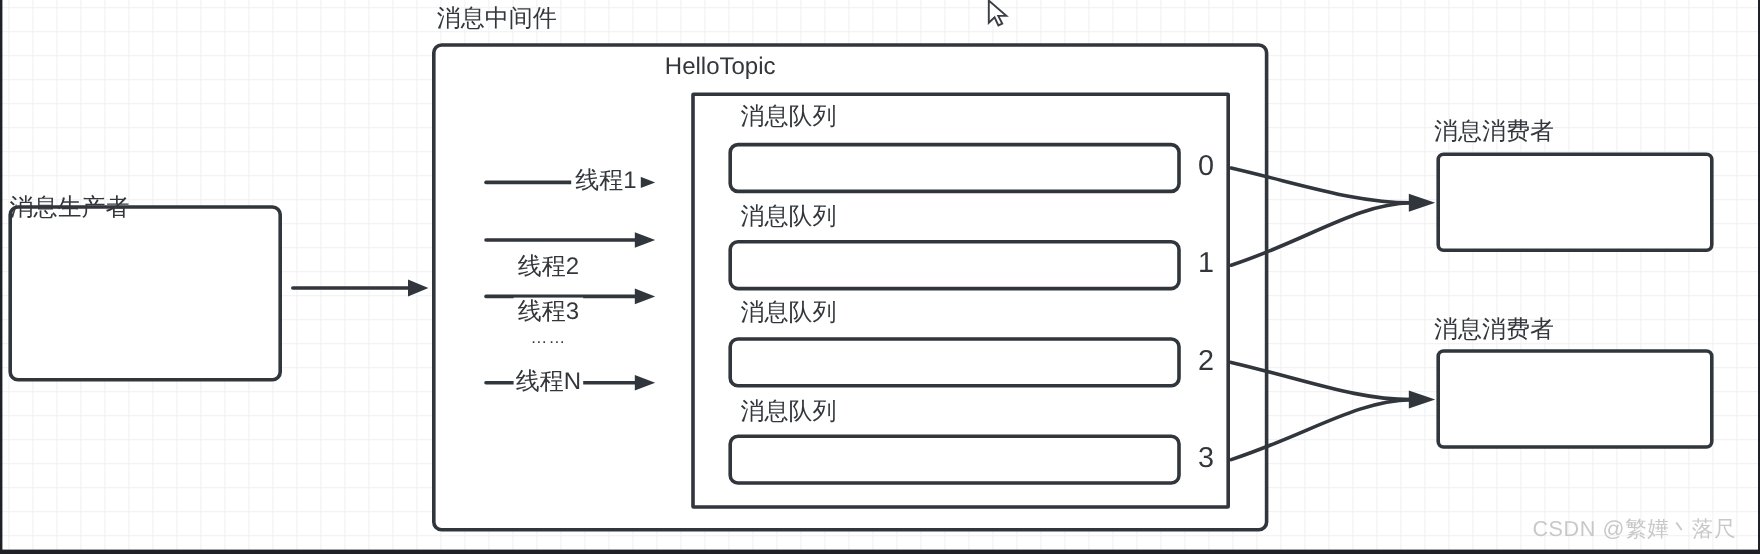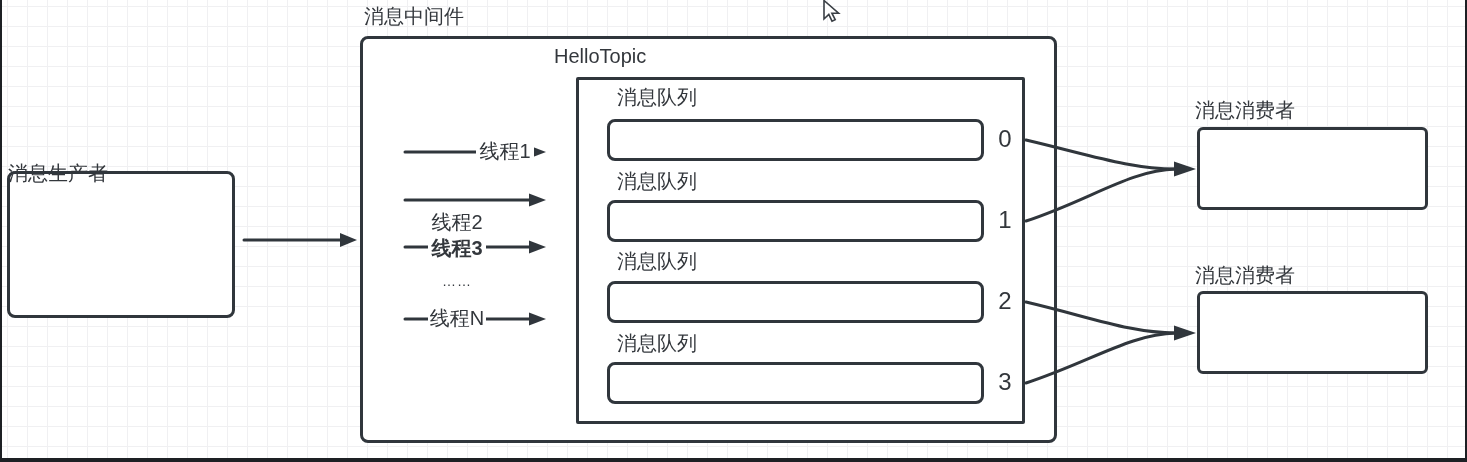--- a/index.html
+++ b/index.html
@@ -21,21 +21,21 @@
   .middleware-box{left:360px;top:36px;width:697px;height:407px;border-radius:8px;}
   .topic-title{left:554px;top:44px;}
   .queue-container{left:576px;top:77px;width:449px;height:347px;border-radius:2px;}
   .queue-label{left:617px;font-family:Liberation Mono, monospace;}
   .q-label-0{top:87px;} .q-label-1{top:171px;} .q-label-2{top:251px;} .q-label-3{top:333px;}
   .queue-box{left:607px;width:377px;height:42px;border-radius:8px;}
   .q-box-0{top:119px;} .q-box-1{top:200px;} .q-box-2{top:281px;} .q-box-3{top:362px;}
   .queue-num{left:991px;width:28px;text-align:center;font-size:24px;line-height:26px;}
   .q-num-0{top:126px;} .q-num-1{top:207px;} .q-num-2{top:288px;} .q-num-3{top:369px;}
   .thread-label{left:428px;width:58px;text-align:center;background:#ffffff;z-index:4;}
-  .t-0{top:139px;margin-left:48px;} .t-1{top:187px;margin-top:23px;} .t-2{top:236px;font-weight:bold;} .t-n{top:306px;}
+  .t-0{top:139px;margin-left:48px;} .t-1{top:187px;margin-top:23px;} .t-2{top:248px;} .t-n{top:306px;}
   .thread-ellipsis{left:428px;width:58px;top:269px;text-align:center;font-size:14px;letter-spacing:1px;z-index:4;}
   .consumer-label-1{left:1195px;top:98px;}
   .consumer-label-2{left:1195px;top:263px;}
   .consumer-box-1{left:1197px;top:127px;width:231px;height:83px;border-radius:6px;}
   .consumer-box-2{left:1197px;top:291px;width:231px;height:83px;border-radius:6px;}
   .watermark{left:1277px;top:429px;font-size:18px;letter-spacing:.5px;color:var(--watermark);z-index:2;}
   .overlay{position:absolute;left:0;top:0;width:1467px;height:462px;z-index:3;pointer-events:none;}
   .arrow-line{stroke:var(--stroke);stroke-width:3;fill:none;stroke-linecap:round;}
   .arrow-head{fill:var(--stroke);stroke:none;}
   .cursor-shape{fill:#ffffff;stroke:#3a3f45;stroke-width:1.6;}
@@ -75,20 +75,21 @@
   <div class="label queue-label q-label-3">消息队列</div>
 
   <div class="label queue-num q-num-0">0</div>
   <div class="label queue-num q-num-1">1</div>
   <div class="label queue-num q-num-2">2</div>
   <div class="label queue-num q-num-3">3</div>
 
   <div class="label consumer-label-1">消息消费者</div>
   <div class="label consumer-label-2">消息消费者</div>
 
+  <div class="label watermark">CSDN @繁嬅丶落尺</div>
 
   <svg class="overlay" viewBox="0 0 1467 462" xmlns="http://www.w3.org/2000/svg">
 
     <g>
       <line class="arrow-line" x1="244" y1="240" x2="340" y2="240"></line>
       <polygon class="arrow-head" points="340,233 357,240 340,247"></polygon>
     </g>
 
     <g>
       <line class="arrow-line" x1="405" y1="152" x2="529" y2="152"></line>

